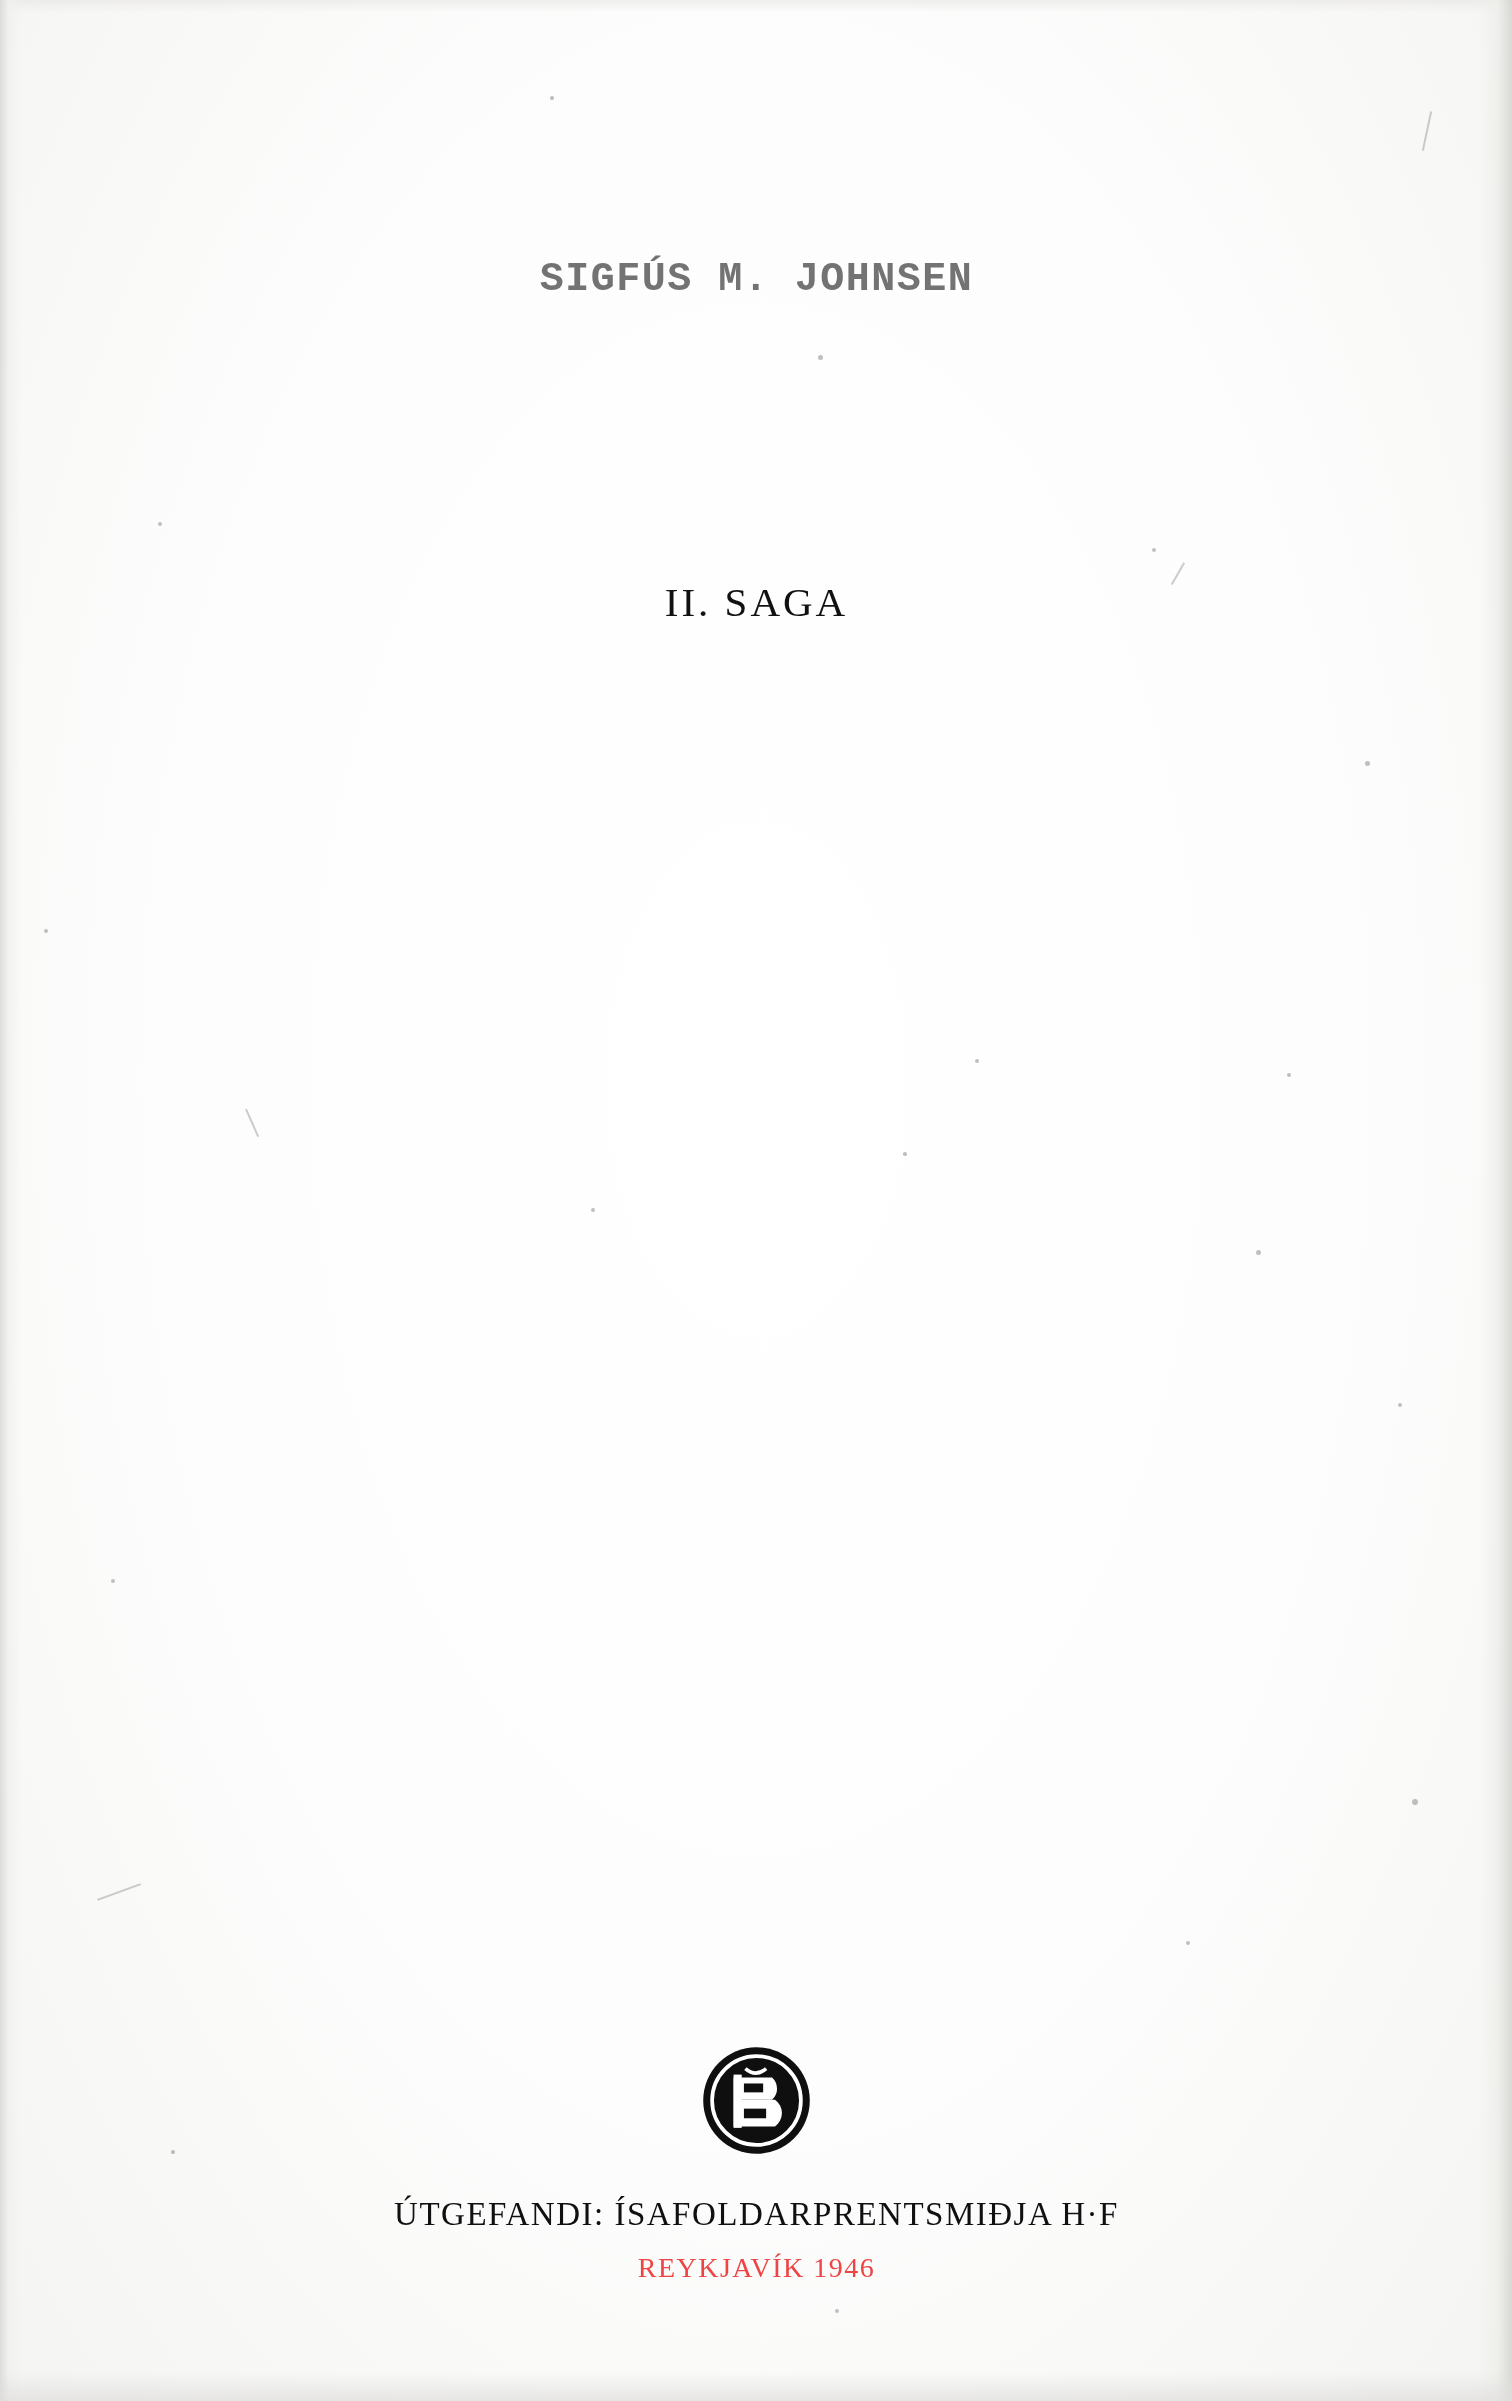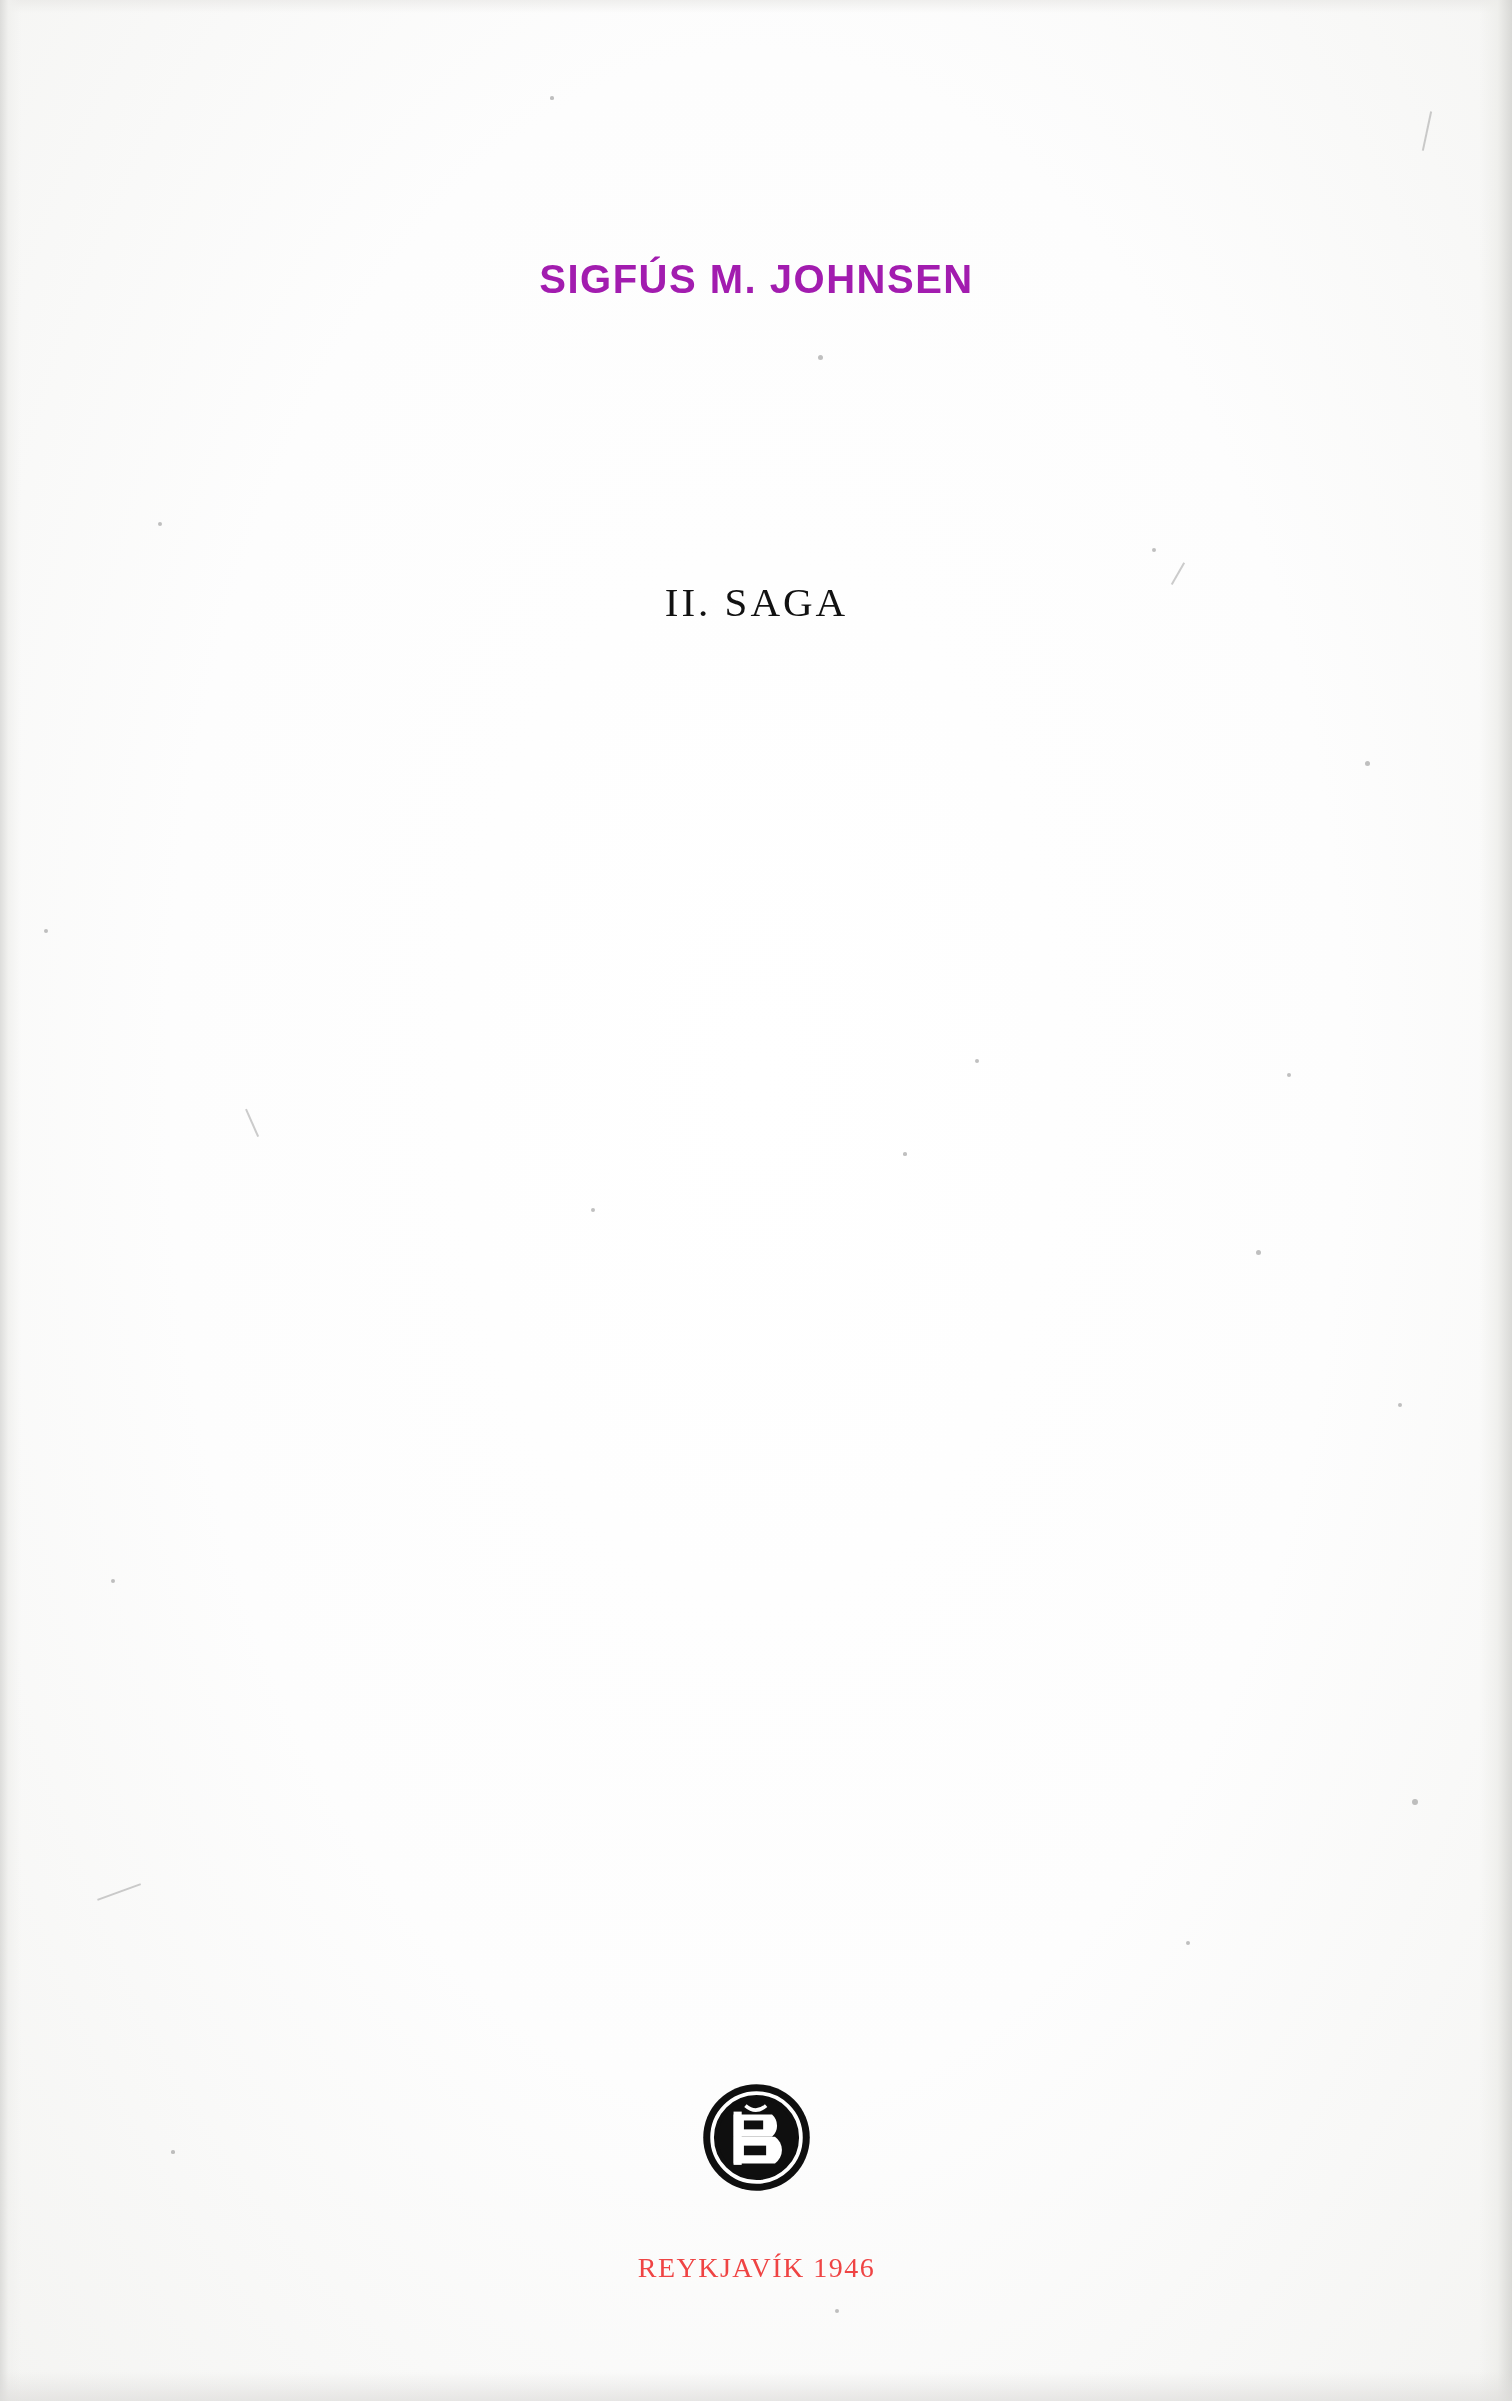--- a/index.html
+++ b/index.html
@@ -56,25 +56,25 @@
   .content {
     position: absolute;
     inset: 0;
     display: flex;
     flex-direction: column;
     align-items: center;
   }
 
   .author {
     margin-top: 257px;
-    font-family: Liberation Sans, sans-serif;
+    font-family: Liberation Mono, monospace;
     font-weight: bold;
     font-size: 40px;
     letter-spacing: 1.5px;
-    color: #a21caf;
+    color: #737373;
     text-align: center;
     white-space: nowrap;
   }
 
   .title-block {
     margin-top: 95px;
     text-align: center;
     color: #0d0d0d;
   }
   .title-line1 {
@@ -195,16 +195,17 @@
         <circle cx="75" cy="75" r="52" fill="#0f0f0f"></circle>
         <path d="M44 44 H96 A20 20 0 0 1 96 74 H44 Z" fill="#ffffff"></path>
         <path d="M44 74 H100 A22 22 0 0 1 100 110 H44 Z" fill="#ffffff"></path>
         <rect x="44" y="40" width="11" height="72" fill="#ffffff"></rect>
         <rect x="58" y="52" width="26" height="12" fill="#0f0f0f"></rect>
         <rect x="58" y="86" width="30" height="13" fill="#0f0f0f"></rect>
         <path d="M60 32 q14 12 28 0" fill="none" stroke="#ffffff" stroke-width="5"></path>
       </svg>
     </div>
 
+    <div class="imprint">ÚTGEFANDI: ÍSAFOLDARPRENTSMIÐJA H·F</div>
     <div class="imprint-place">REYKJAVÍK 1946</div>
   </div>
 </div>
 
 
 </body></html>

